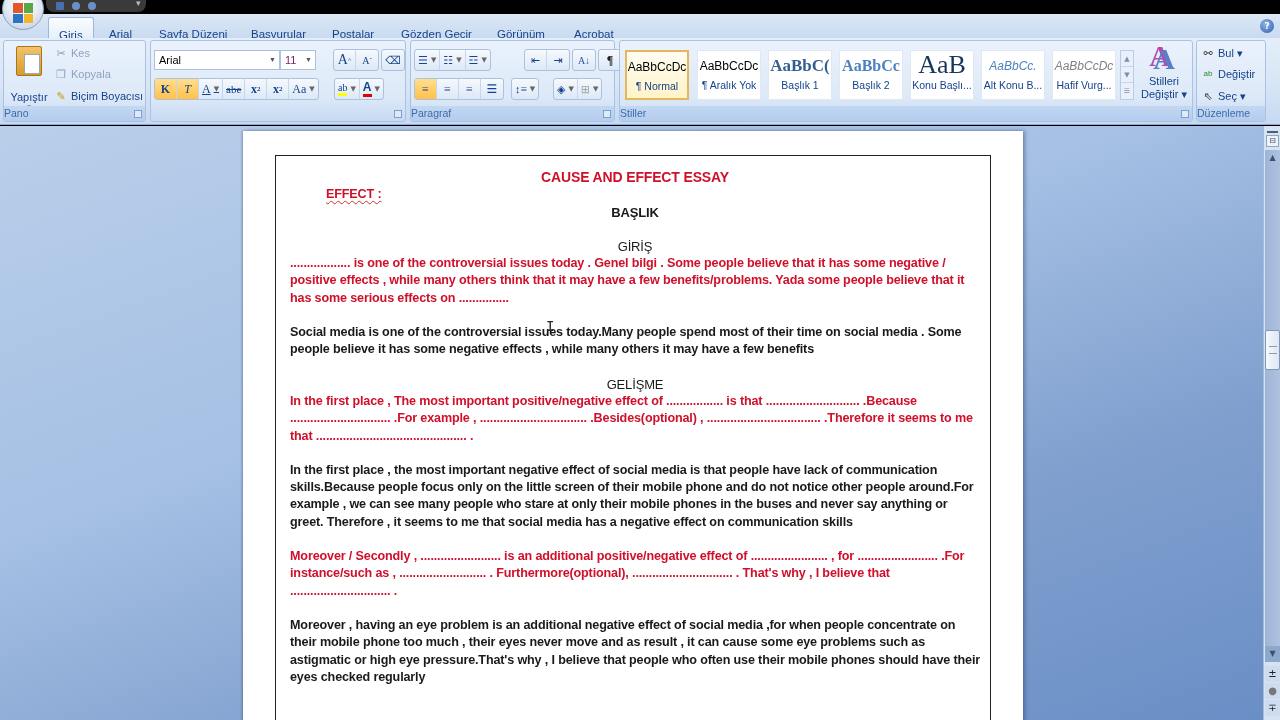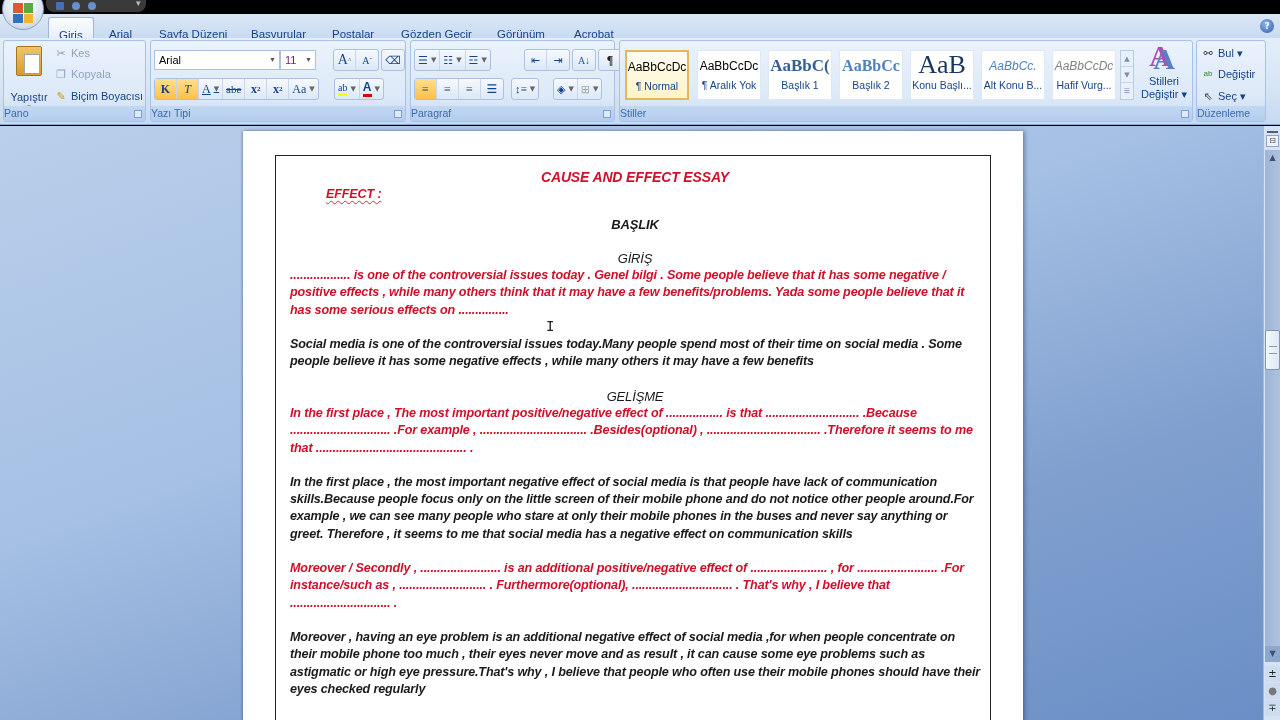--- a/index.html
+++ b/index.html
@@ -53,21 +53,21 @@
   .gallery-item .name { display: block; font-size: 10.5px; color: #15428b; white-space: nowrap; overflow: hidden; font-family: "Liberation Sans", sans-serif; }
   .gallery-scroll { position: absolute; left: 1119px; top: 9px; width: 14px; height: 50px; border: 1px solid #b8cce6; background: #e9f0fa; }
   .gallery-scroll div { height: 16px; border-bottom: 1px solid #c6d6ec; font-size: 7px; text-align: center; line-height: 16px; color: #7a8fb0; }
 
   
   .workspace { position: absolute; left: 0; top: 126px; width: 1263px; height: 594px;
     background: linear-gradient(160deg, #b9cfea 0%, #a5c0e4 40%, #809fce 70%, #6a8fc6 100%); overflow: hidden; }
   .page { position: absolute; left: 243px; top: 5px; width: 780px; height: 600px; background: #fff; box-shadow: 2px 0 4px rgba(40,60,100,0.45), -1px 0 2px rgba(40,60,100,0.35); }
   .page-border { position: absolute; left: 32px; top: 24px; width: 716px; height: 580px; border: 1.5px solid #222; border-bottom: none; }
   .doc { position: absolute; left: 47px; top: 38px; width: 690px; font-family: "Liberation Sans", sans-serif; font-size: 12.6px; line-height: 17.3px; font-weight: bold; letter-spacing: -0.15px; }
-  .doc p { margin: 0; font-style: italic; }
+  .doc p { margin: 0; }
   .doc .red { color: #d0102a; }
   .doc .blk { color: #1a1a1a; }
   .doc .title { color: #d0102a; font-size: 14px; text-align: center; }
   .doc .heading { color: #1a1a1a; font-size: 13px; text-align: center; font-weight: bold; }
   .doc .gap { height: 17px; }
   .sq { text-decoration: underline wavy #d03030; text-decoration-thickness: 1px; text-underline-offset: 2px; padding-left: 36px; }
   .ibeam { position: absolute; left: 547px; top: 316px; width: 2px; height: 16px; font-size: 14px; color: #222; font-family: "DejaVu Sans Mono", monospace; }
 
   
   .vscroll { position: absolute; left: 1263px; top: 126px; width: 17px; height: 594px; background: #d6e3f3; border-left: 1px solid #a5bbdb; }
@@ -184,21 +184,20 @@
     <div class="tb" style="left:183px;top:37px">
       <div class="b">
           <span style="font-size:10px;border-bottom:3px solid #ffff00">ab</span>
           <span class="dd">▼</span>
         </div>
       <div class="b">
           <span style="font-family:'Liberation Sans',sans-serif;font-weight:bold;border-bottom:3px solid #e00000;line-height:13px">A</span>
           <span class="dd">▼</span>
         </div>
     </div>
-    <div class="group-label">Yazı Tipi</div>
     <div class="launcher"></div>
   </div>
 
   <div class="group" style="left:410px;width:205px">
     <div class="tb" style="left:3px;top:8px">
       <div class="b">
           <span style="font-size:11px">☰</span>
           <span class="dd">▼</span>
         </div>
       <div class="b">
@@ -317,21 +316,21 @@
     <div class="group-label">Düzenleme</div>
   </div>
 </div>
 
 <div class="workspace">
   <div class="page">
     <div class="page-border"></div>
     <div class="doc">
       <p class="title">CAUSE AND EFFECT ESSAY</p>
       <p class="red"><span class="sq">EFFECT :</span></p>
-      <p class="heading" style="margin-top:12px">BAŞLIK</p>
+      <p class="heading" style="margin-top:0">BAŞLIK</p>
       <div class="gap"></div>
       <p class="heading" style="font-weight:normal">GİRİŞ</p>
       <p class="red">.................. is one of the controversial  issues  today . Genel  bilgi . Some people believe  that  it has  some negative / positive effects  , while  many  others  think  that  it may have  a  few benefits/problems.  Yada some people believe  that  it has  some  serious  effects  on ...............</p>
       <div class="gap"></div>
       <p class="blk">Social media is one of the controversial  issues today.Many  people  spend  most  of their  time on social media . Some people  believe  it has  some  negative  effects  , while many others  it may have  a  few benefits</p>
       <div class="gap"></div>
       <p class="heading" style="font-weight:normal">GELİŞME</p>
       <p class="red">In the first place , The most important  positive/negative  effect  of ................. is that  ............................  .Because .............................. .For example , ................................  .Besides(optional)  , ..................................  .Therefore it seems  to me that   .............................................  .</p>
       <div class="gap"></div>
       <p class="blk">In the first place , the most  important  negative  effect  of social media is that people  have  lack  of communication skills.Because  people focus  only on the little screen  of their mobile phone and do not  notice other people  around.For example , we  can  see many people  who  stare  at only their mobile phones  in the buses and never  say  anything  or greet.  Therefore , it seems to me that  social media has a negative  effect  on communication skills</p>

